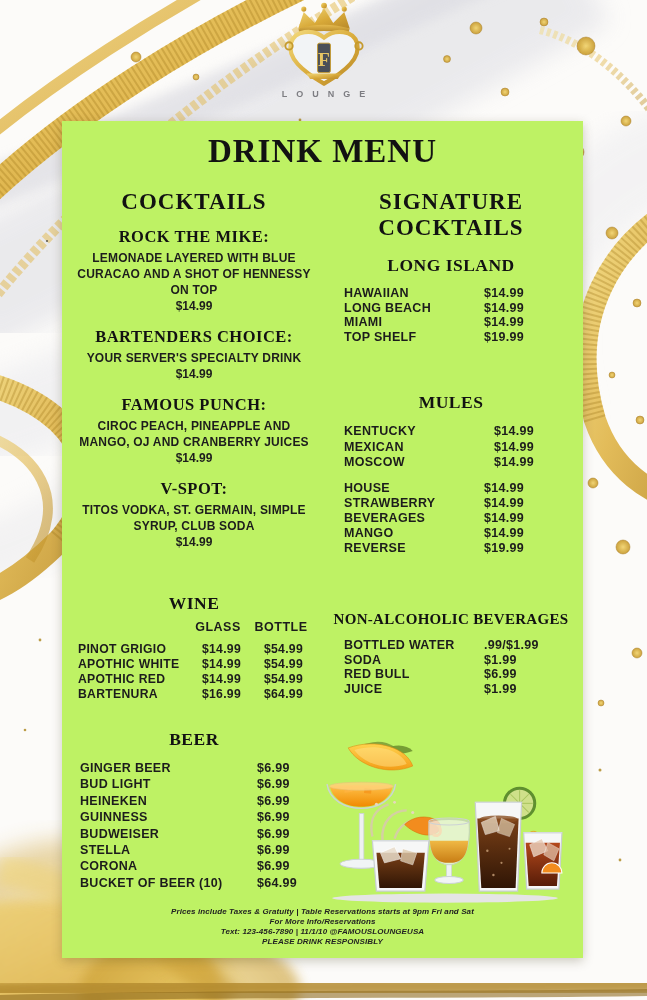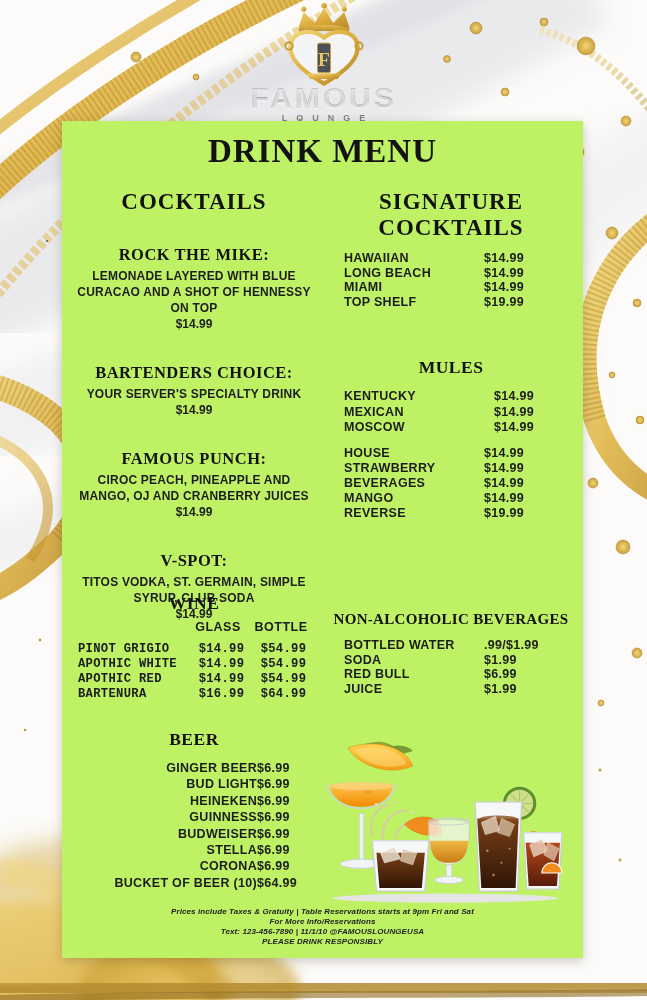--- a/index.html
+++ b/index.html
@@ -31,44 +31,44 @@
   .serif{font-family:"Liberation Serif", serif;font-weight:700;color:#121212;}
   .menu-title{position:absolute;top:12px;left:0;width:100%;text-align:center;font-size:33px;letter-spacing:1px;}
 
   .col-left{position:absolute;left:12px;top:68px;width:240px;text-align:center;}
   .col-right{position:absolute;left:270px;top:68px;width:238px;text-align:center;}
 
   .h-big{font-size:23px;letter-spacing:1px;line-height:26px;}
   .h-mid{font-size:17.5px;letter-spacing:.5px;line-height:21px;}
   .h-small{font-size:15px;letter-spacing:.3px;line-height:20px;}
 
-  .cocktail-item{margin-top:30px;}
+  .cocktail-item{margin-top:12px;}
   .cocktail-item .cname{font-size:16.5px;letter-spacing:.5px;line-height:20px;margin-bottom:3px;}
   .cocktail-item .cdesc{font-size:12px;font-weight:700;letter-spacing:.2px;line-height:16px;color:#1d1d1d;max-width:236px;margin:0 auto;}
   .cocktail-item .cprice{font-size:12px;font-weight:700;line-height:17px;color:#1d1d1d;}
   .cocktails-list{margin-top:2px;}
 
   .row{display:flex;font-size:12.5px;font-weight:700;letter-spacing:.3px;color:#1c1c1c;text-align:left;}
   .row .n{flex:0 0 auto;}
   .row .p{flex:1;text-align:left;}
 
   
   .wine-block{position:absolute;left:12px;top:472px;width:240px;text-align:center;}
   .wine-cols{display:flex;font-size:12.5px;font-weight:700;letter-spacing:.5px;color:#1c1c1c;margin-top:6px;margin-bottom:8px;}
   .wine-cols .sp{width:112px;}
   .wine-cols .g,.wine-rows .g{width:64px;text-align:center;}
   .wine-cols .b,.wine-rows .b{width:62px;text-align:center;}
-  .wine-rows .row{line-height:15px;font-size:12.2px;font-family:Liberation Mono, monospace;}
+  .wine-rows .row{line-height:15px;font-size:12.2px;}
   .wine-rows .n{width:112px;padding-left:4px;}
 
   
   .beer-block{position:absolute;left:12px;top:608px;width:240px;text-align:center;}
   .beer-rows{margin-top:10px;}
   .beer-rows .row{line-height:16.4px;}
-  .beer-rows .n{width:177px;padding-left:6px;text-align:right;}
+  .beer-rows .n{width:177px;padding-left:6px;}
   .sig-heading{margin-top:14px;}
   .li-rows{margin-top:10px;}
   .li-rows .row{line-height:14.6px;}
   .mules-heading{margin-top:48px;}
   .mules-rows{margin-top:11px;}
   .mules-rows .row{line-height:15.5px;gap:10px;}
   .marg-heading{margin-top:15px;}
   .marg-rows{margin-top:10px;}
   .marg-rows .row{line-height:15px;}
   .col-right .n{width:140px;padding-left:12px;}
@@ -202,21 +202,20 @@
     <circle cx="72" cy="7" r="2.8" fill="url(#gc1)"></circle>
     <path d="M22,28 L28,10 L40,22 L50,6 L60,22 L72,10 L78,28 Z" fill="url(#gc1)"></path>
     <path d="M22,28 C40,22.5 60,22.5 78,28 L76,34.5 C58,29.5 42,29.5 24,34.5 Z" fill="url(#gc2)"></path>
     <path d="M50,38 C38,28 18,30 14,44 C10,60 26,74 50,88 C74,74 90,60 86,44 C82,30 62,28 50,38 Z" fill="#f2f4f6" stroke="url(#gc1)" stroke-width="4.5"></path>
     <circle cx="12" cy="47" r="4" fill="none" stroke="#c59a2e" stroke-width="2"></circle>
     <circle cx="88" cy="47" r="4" fill="none" stroke="#c59a2e" stroke-width="2"></circle>
     <rect x="43" y="44" width="14" height="32" rx="2" fill="#4a4f58" stroke="#c59a2e" stroke-width="1"></rect>
     <text x="50" y="69" text-anchor="middle" font-family="Liberation Serif, serif" font-weight="bold" font-size="21" fill="#e6c564">F</text>
     <path d="M31,77 L69,77 L65,83 L35,83 Z" fill="url(#gc1)" opacity=".95"></path>
   </svg>
-  <div class="brand-name">FAMOUS</div>
   <div class="brand-sub">LOUNGE</div>
 </div>
 
 <div class="card">
 
   <div class="menu-title serif">DRINK MENU</div>
 
   <div class="col-left">
     <div class="h-big serif">COCKTAILS</div>
     <div class="cocktails-list">
@@ -324,20 +323,21 @@
         <div class="row">
           <div class="n">BUCKET OF BEER (10)</div>
           <div class="p">$64.99</div>
         </div>
       </div>
   </div>
 
   <div class="col-right">
     <div class="h-big serif">SIGNATURE COCKTAILS</div>
 
+    <div class="h-mid serif sig-heading">LONG ISLAND</div>
     <div class="li-rows">
 
         <div class="row">
           <div class="n">HAWAIIAN</div>
           <div class="p">$14.99</div>
         </div>
 
         <div class="row">
           <div class="n">LONG BEACH</div>
           <div class="p">$14.99</div>

